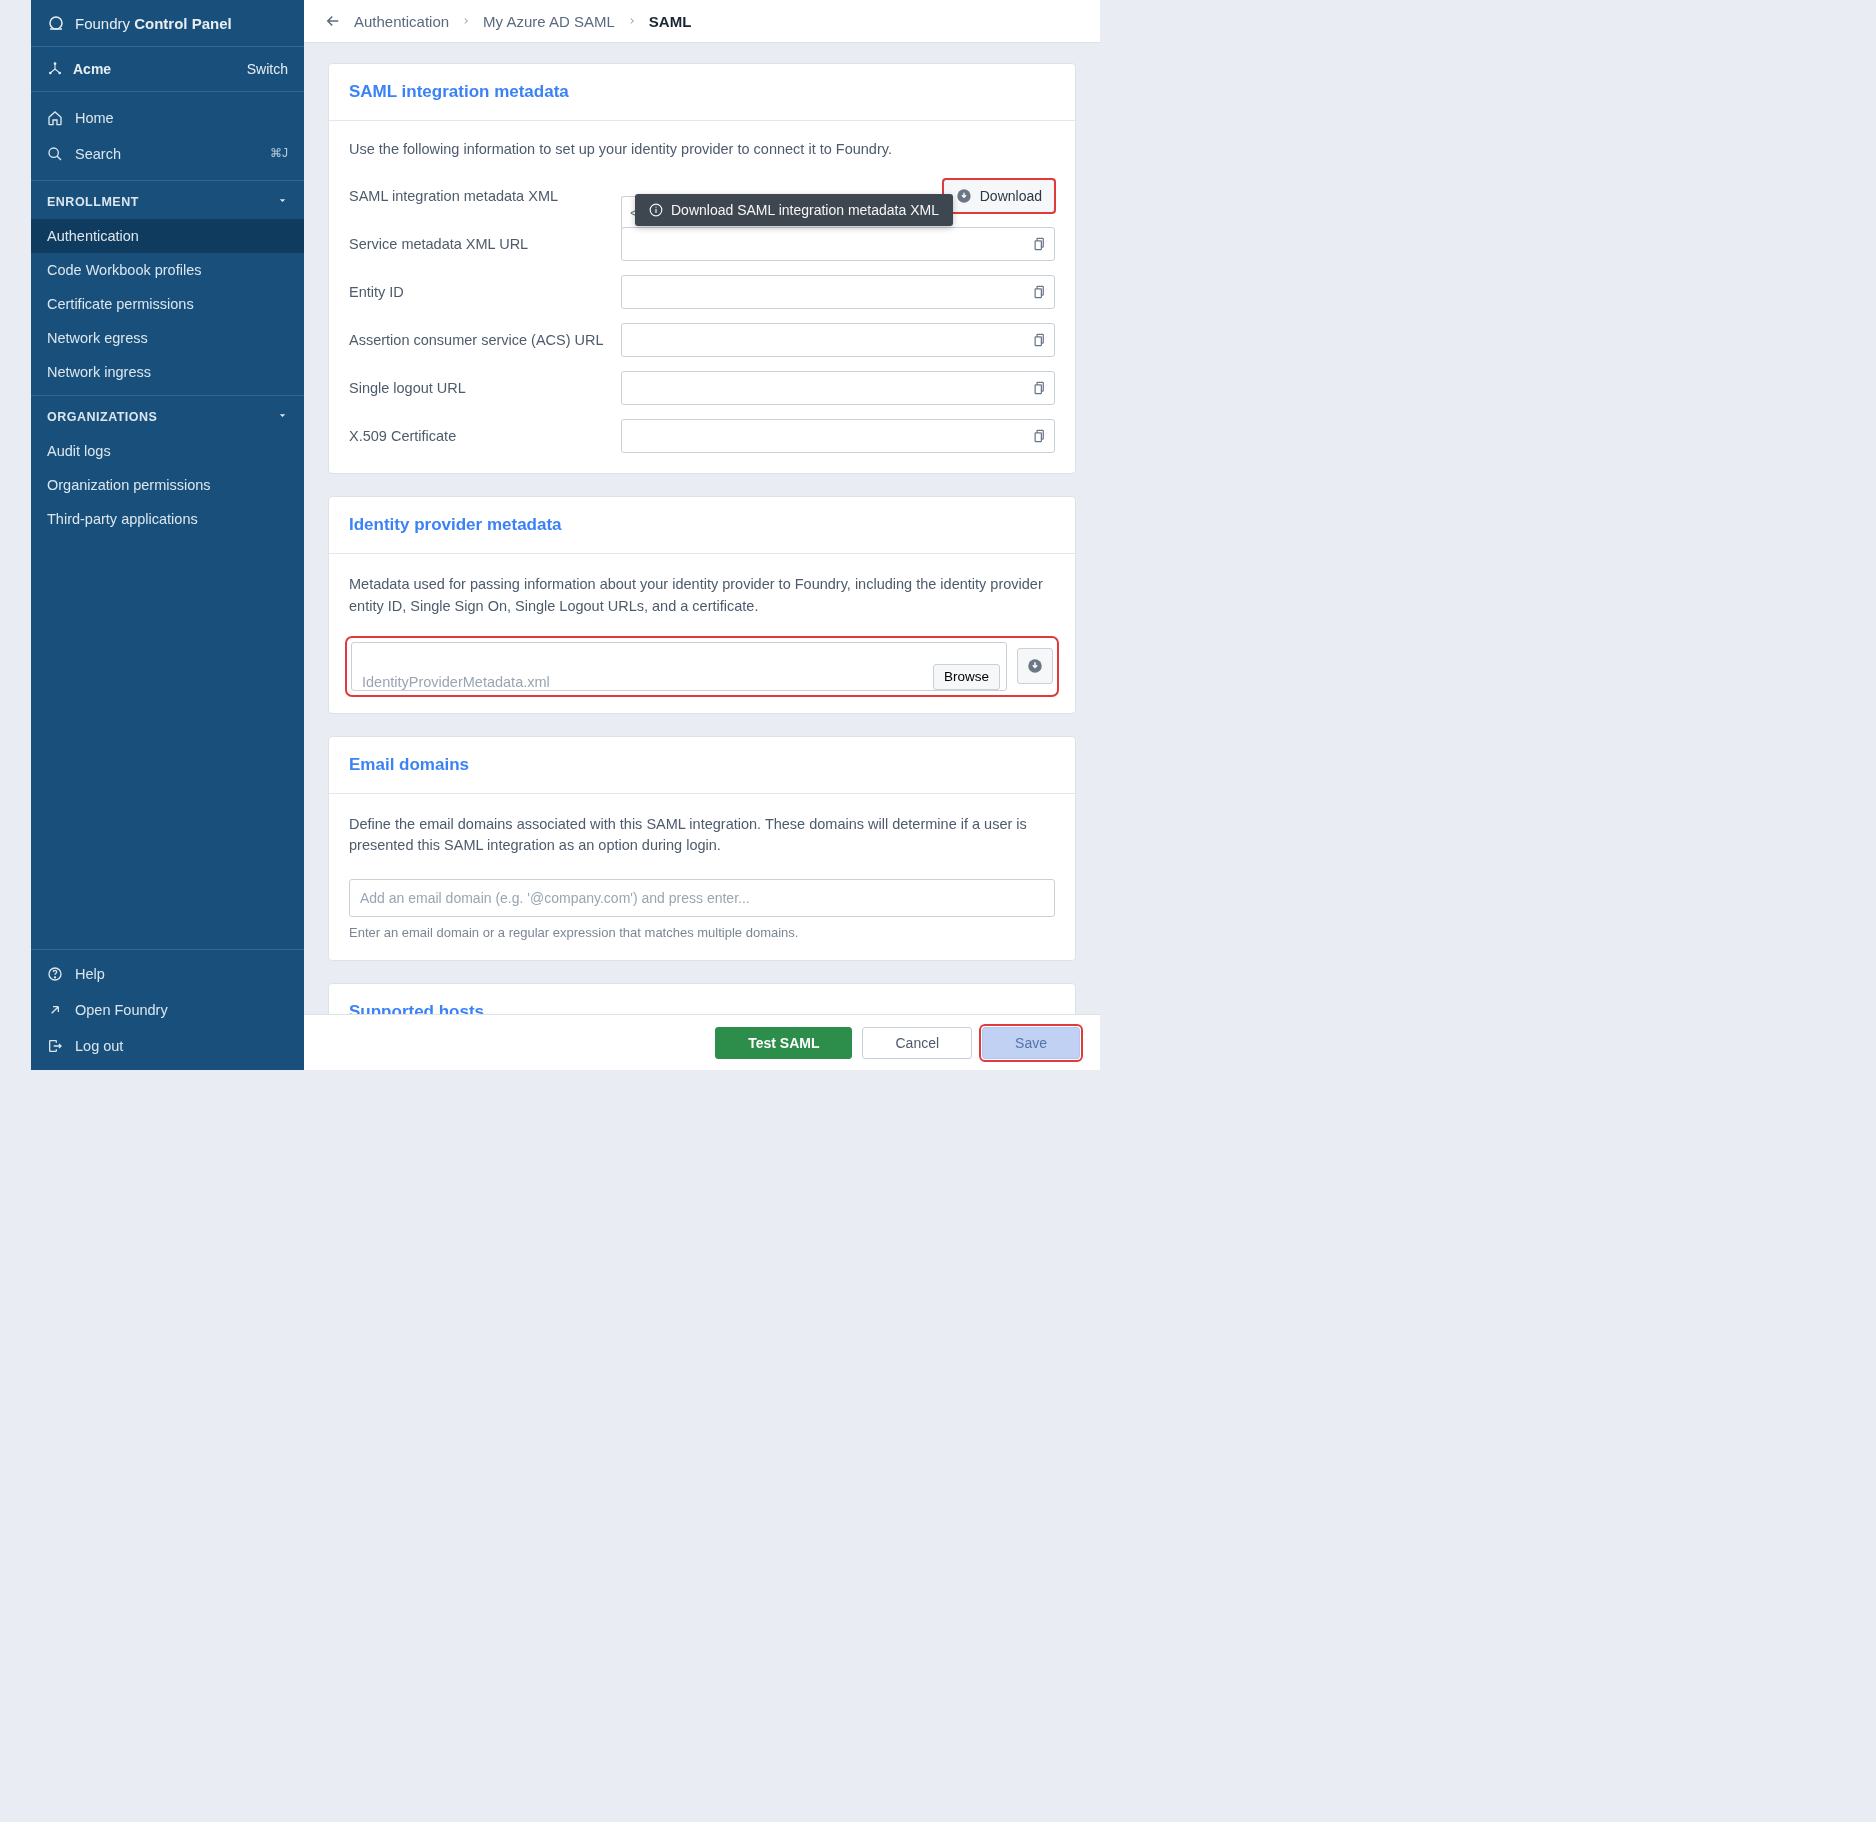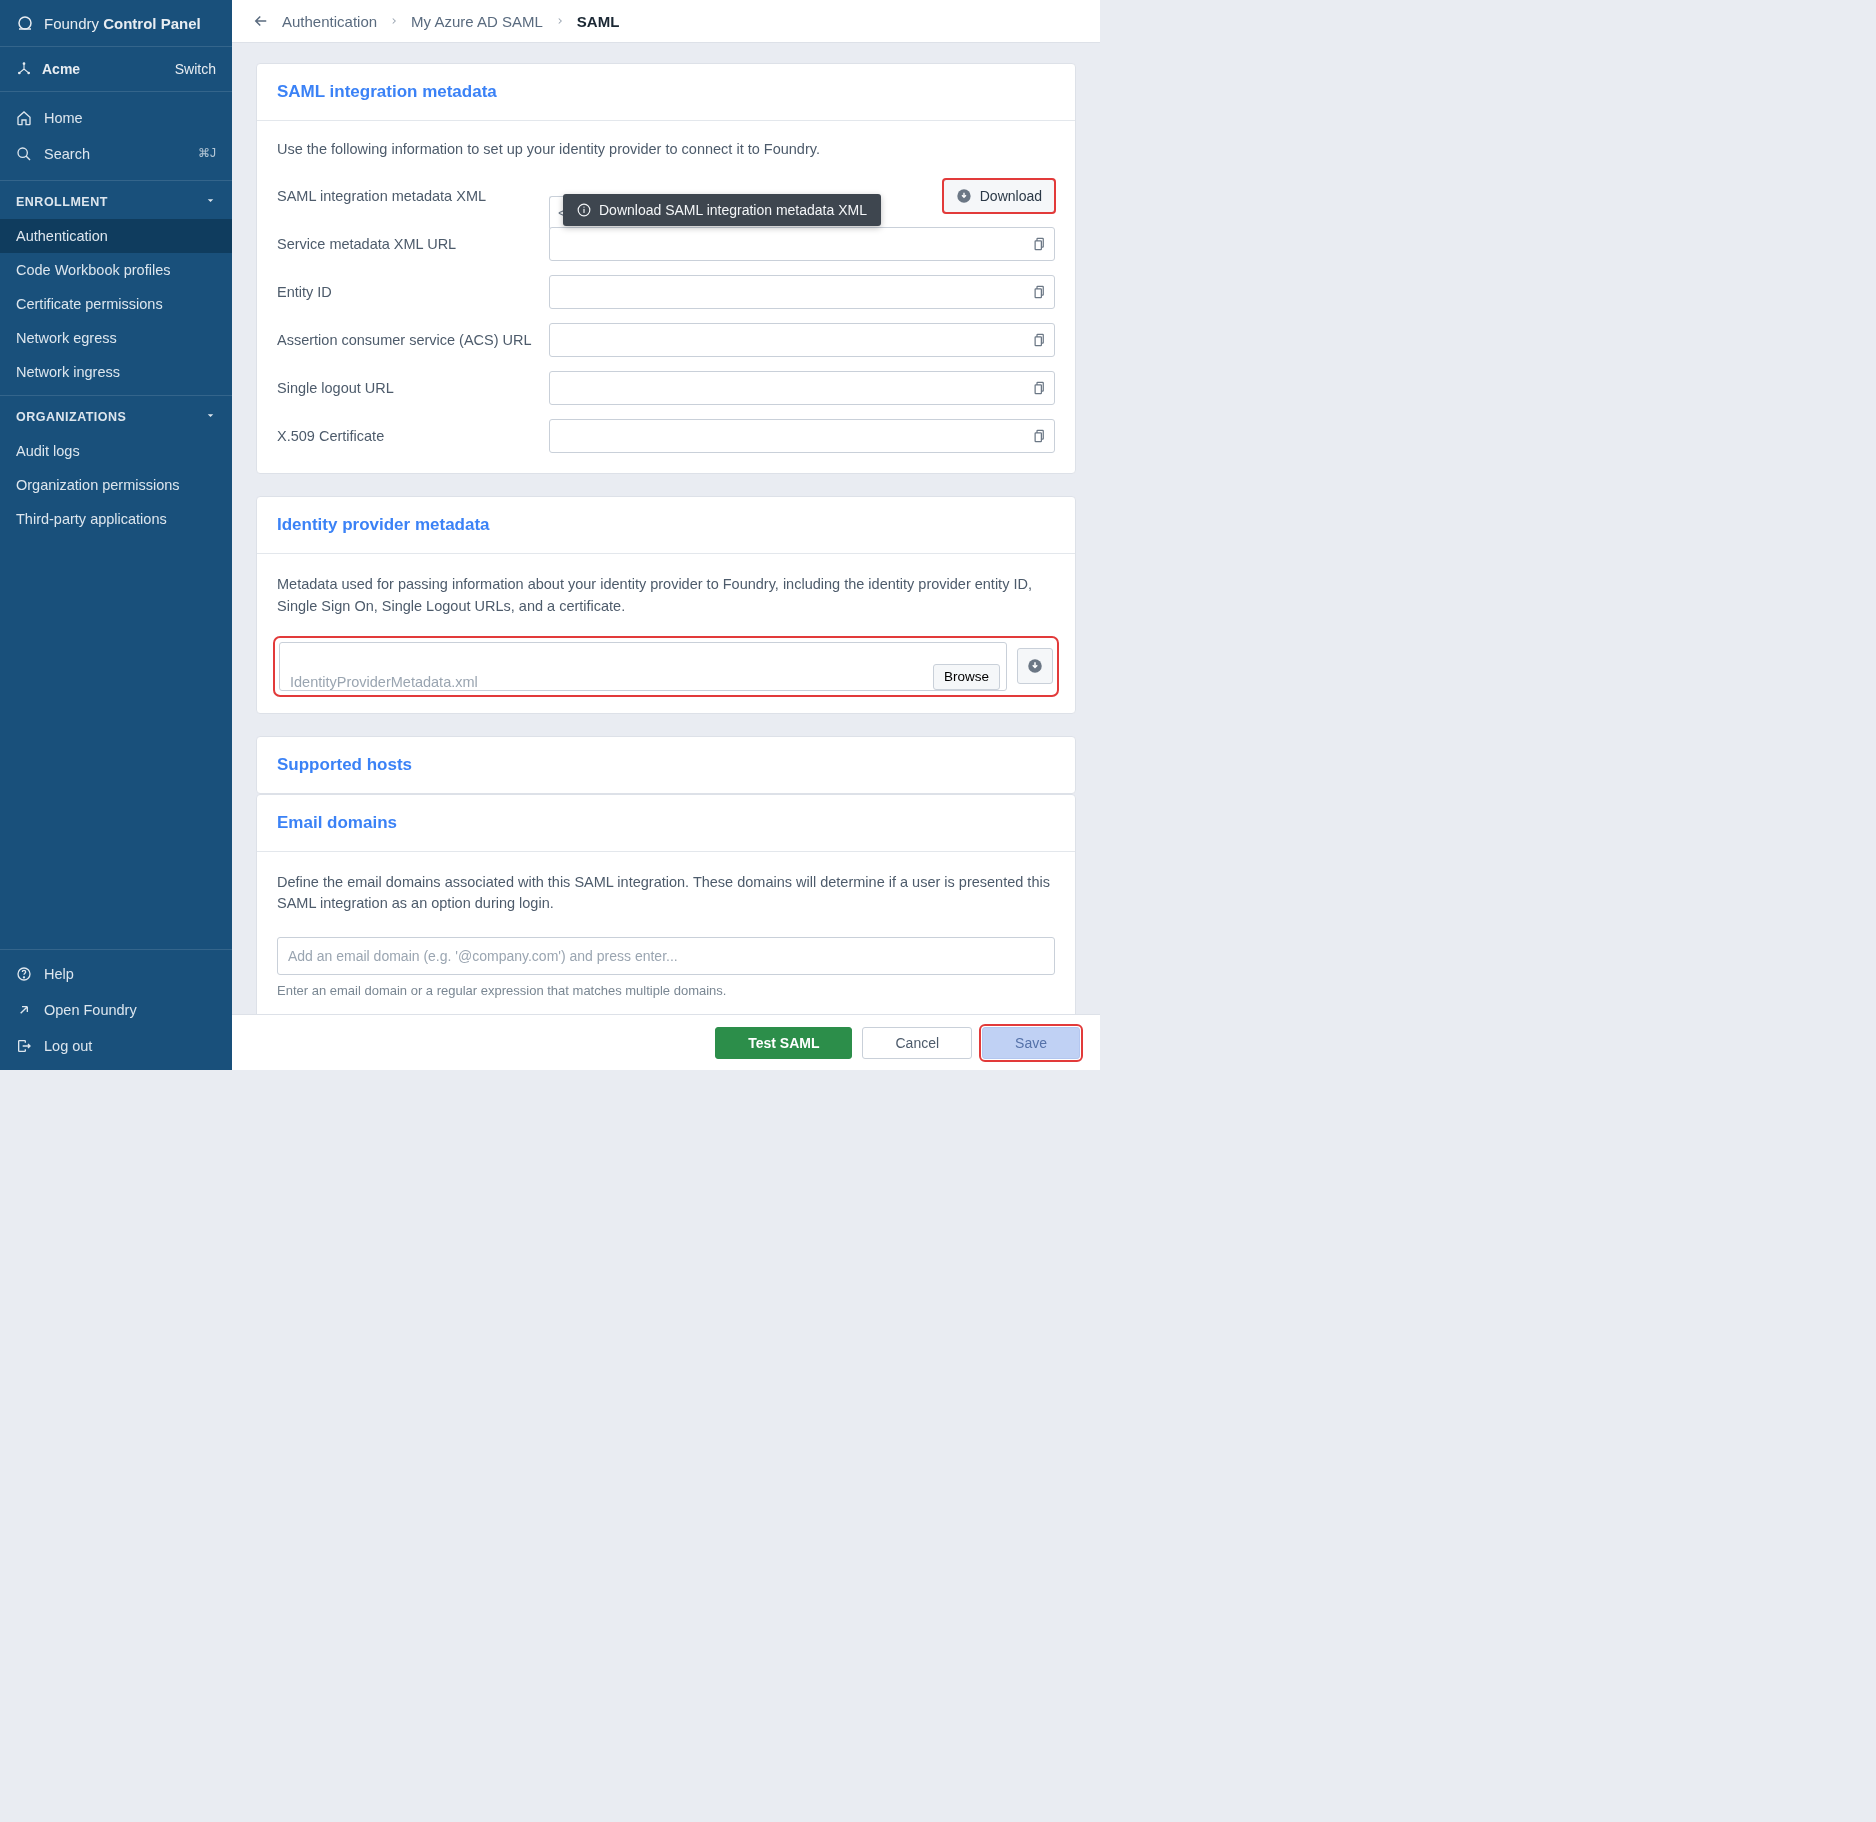--- a/index.html
+++ b/index.html
@@ -1,19 +1,19 @@
 <!DOCTYPE html>
 <html><head>
 <meta charset="utf-8">
 <style>
   * { box-sizing: border-box; margin: 0; padding: 0; }
   body { font-family: -apple-system, BlinkMacSystemFont, "Segoe UI", Helvetica, Arial, sans-serif; font-size: 14px; color: #1F2937; background: #E9ECF2; }
   .app { display: flex; width: 1100px; height: 1070px; background:#E9ECF2; }
   
-  .sidebar { width: 232px; background: #19507B; color: #E8EDF2; display:flex; flex-direction:column; }
+  .sidebar { width: 273px; background: #19507B; color: #E8EDF2; display:flex; flex-direction:column;margin-left:31px; }
   .sb-brand { display:flex; align-items:center; gap:10px; padding:14px 16px; border-bottom:1px solid rgba(255,255,255,.12);}
   .sb-brand .logo-txt { font-size:15px; }
   .sb-brand .logo-txt b { font-weight:700;}
   .sb-org { display:flex; align-items:center; justify-content:space-between; padding:14px 16px; border-bottom:1px solid rgba(255,255,255,.12);}
   .sb-org .left { display:flex; align-items:center; gap:10px; font-weight:600;}
   .sb-nav { padding:8px 0; border-bottom:1px solid rgba(255,255,255,.12);}
   .sb-item, .sb-section-hdr { display:flex; align-items:flex-start; gap:12px; padding:10px 16px; cursor:pointer; color:#DDE6EE; font-size:14.5px;}
   .sb-item .spacer { flex:1;}
   .sb-item.active { background:#0F3C5E; }
   .sb-section-hdr { justify-content:space-between; text-transform:uppercase; font-size:12.5px; letter-spacing:.5px; font-weight:700; color:#DDE6EE; padding:14px 16px 10px; }
@@ -292,32 +292,32 @@
                       <circle cx="12" cy="12" r="9" fill="#6B7785"></circle>
                       <path d="M12 7v7M9 11l3 3 3-3" stroke="#fff" stroke-width="2" fill="none"></path>
                     </svg>
                   </span>
               </div>
             </div>
           </div>
         </div>
       </div>
 
-      <div class="card" style="margin-bottom:0;">
-        <div class="card-hdr" style="border-bottom:none;">Supported hosts</div>
-      </div>
-
       <div class="card">
         <div class="card-hdr">Email domains</div>
         <div class="card-body">
           <div class="desc" style="line-height:1.5;">Define the email domains associated with this SAML integration. These domains will determine if a user is presented this SAML integration as an option during login.</div>
           <input class="input" style="height: 38px;" placeholder="Add an email domain (e.g. '@company.com') and press enter...">
           <div class="hint">Enter an email domain or a regular expression that matches multiple domains.</div>
         </div>
       </div>
+
+      <div class="card" style="margin-bottom:0;">
+        <div class="card-hdr" style="border-bottom:none;">Supported hosts</div>
+      </div>
     </div>
 
     <div class="footer">
       <button class="btn btn-green"><span>Test SAML</span></button>
       <button class="btn"><span>Cancel</span></button>
       <button class="btn btn-save"><span>Save</span></button>
     </div>
   </div>
 </div>
 

